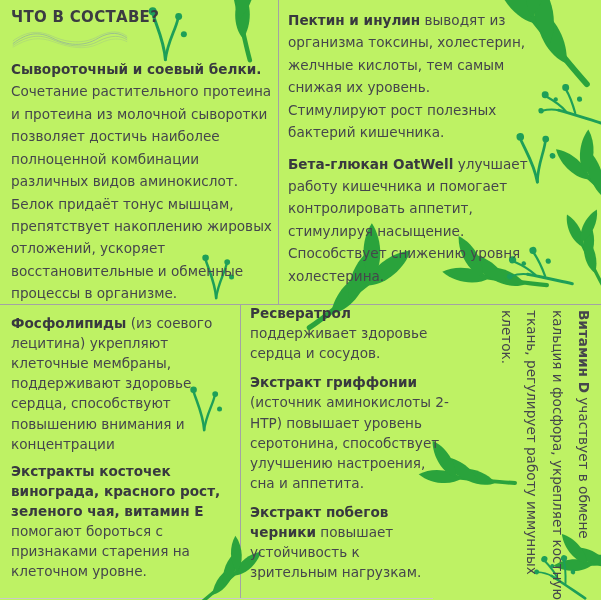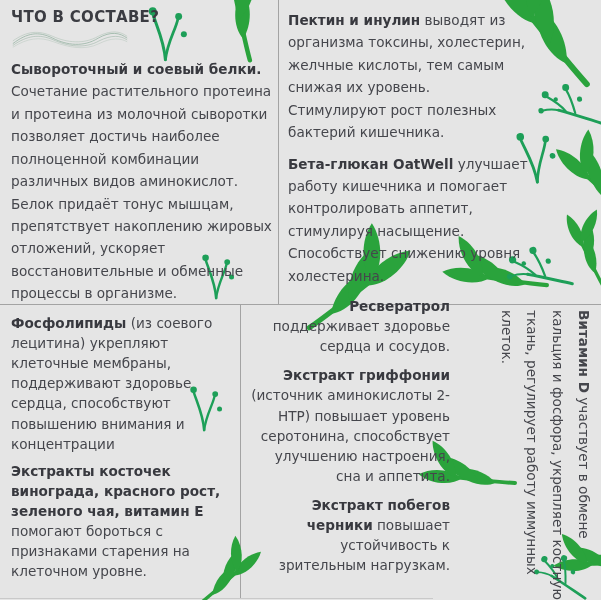--- a/index.html
+++ b/index.html
@@ -1,36 +1,36 @@
 <!DOCTYPE html>
 <html><head>
 <meta charset="utf-8">
 <style>
   html,body{margin:0;padding:0;background:#ffffff;}
   .page{
-    position:relative;width:601px;height:600px;overflow:hidden;background:#e5e5e5;
+    position:relative;width:601px;height:600px;overflow:hidden;background:#bef264;
     font-family:"DejaVu Sans","Liberation Sans",sans-serif;color:#45464c;
   }
   
   .divider{position:absolute;background:#a3a3a3;z-index:1;}
   .vdiv-top{left:278px;top:0;width:1px;height:304px;}
   .hdiv{left:0;top:304px;width:601px;height:1px;}
   .vdiv-bottom{left:240px;top:305px;width:1px;height:293px;}
   .bottom-line{left:0;top:598px;width:433px;height:1px;background:#c9c9c9;}
   
   .col{position:absolute;z-index:3;}
   .col p{margin:0 0 8px 0;font-size:13.6px;}
   .col b{color:#38393f;}
   .top-left{left:11px;top:6px;width:268px;}
   .top-left p{line-height:1.65;}
   .top-right{left:288px;top:9px;width:240px;}
   .top-right p{line-height:1.65;margin-bottom:9px;}
   .bottom-left{left:11px;top:313px;width:228px;}
   .bottom-left p{line-height:1.48;margin-bottom:7px;}
-  .bottom-middle{left:250px;top:296px;width:200px;text-align:right;}
+  .bottom-middle{left:250px;top:303px;width:200px;}
   .bottom-middle p{line-height:1.48;margin-bottom:9px;}
   .vertical-col{
     position:absolute;left:458px;top:310px;width:138px;height:292px;z-index:2;
     writing-mode:vertical-rl;
   }
   .vertical-col p{margin:0;font-size:13.6px;line-height:1.9;}
   h1{
     margin:2px 0 0 0;font-size:15px;font-weight:bold;color:#3b3c42;letter-spacing:.3px;
   }
   .wave{display:block;margin:3px 0 7px 0;}

